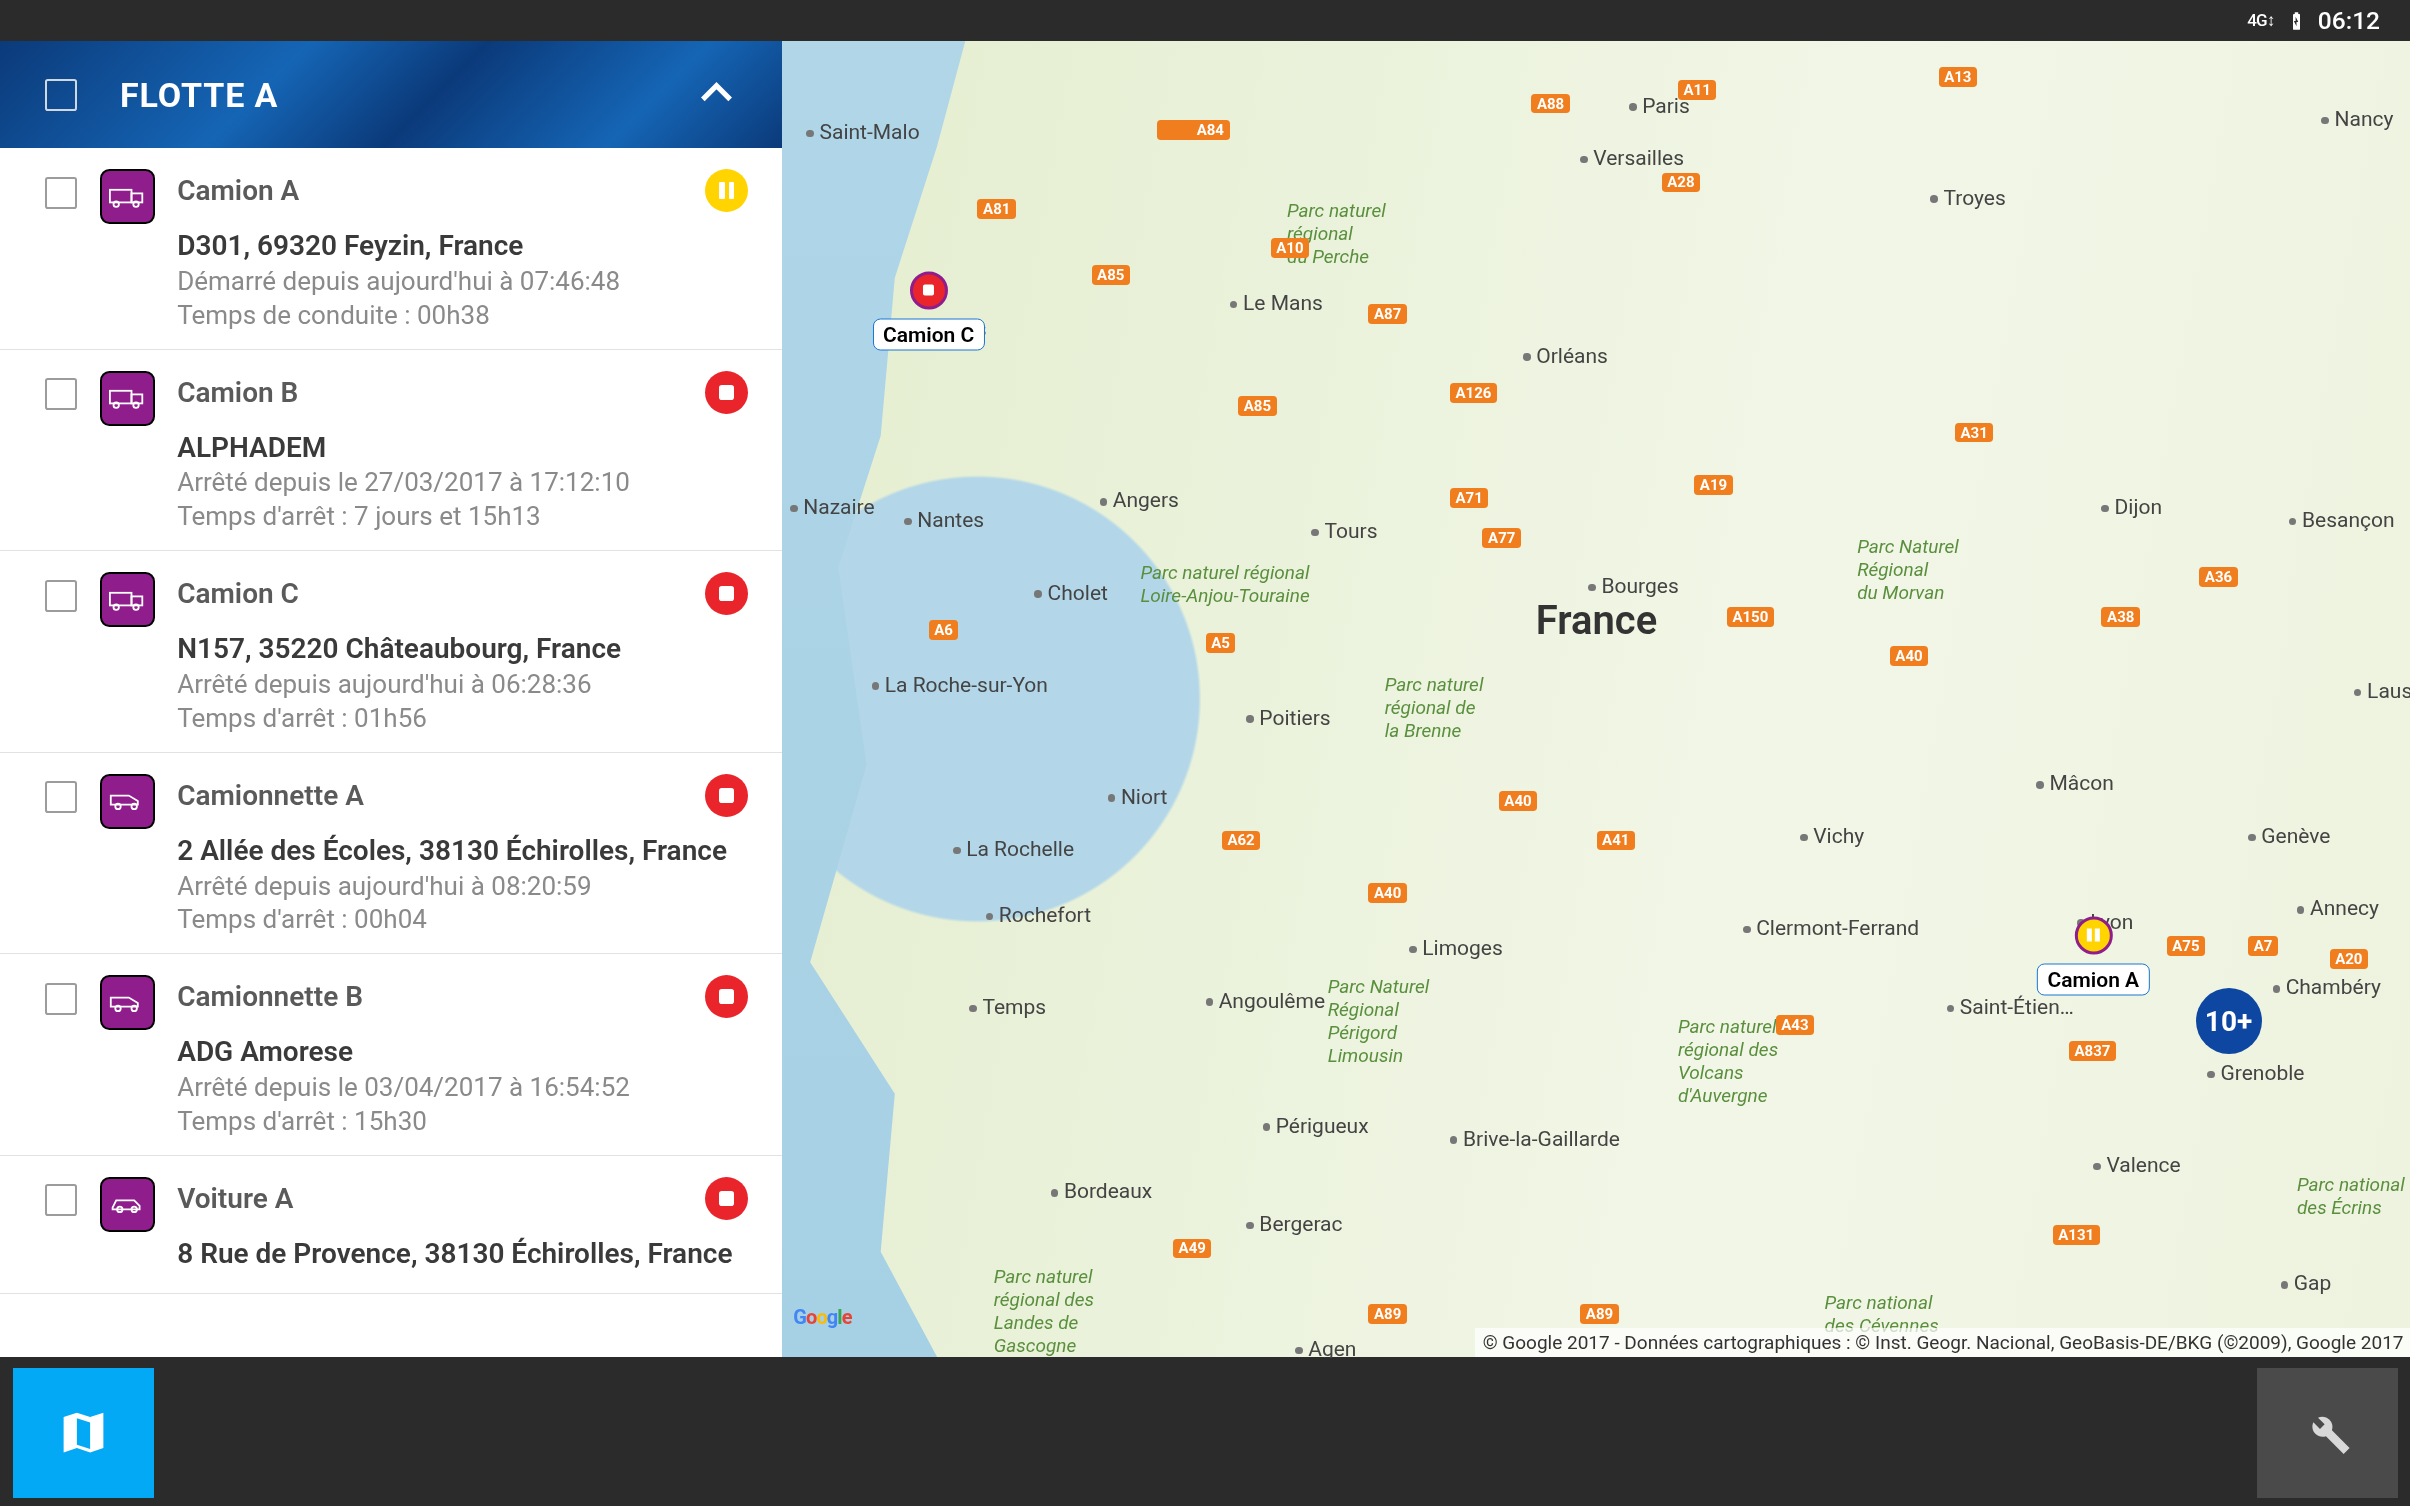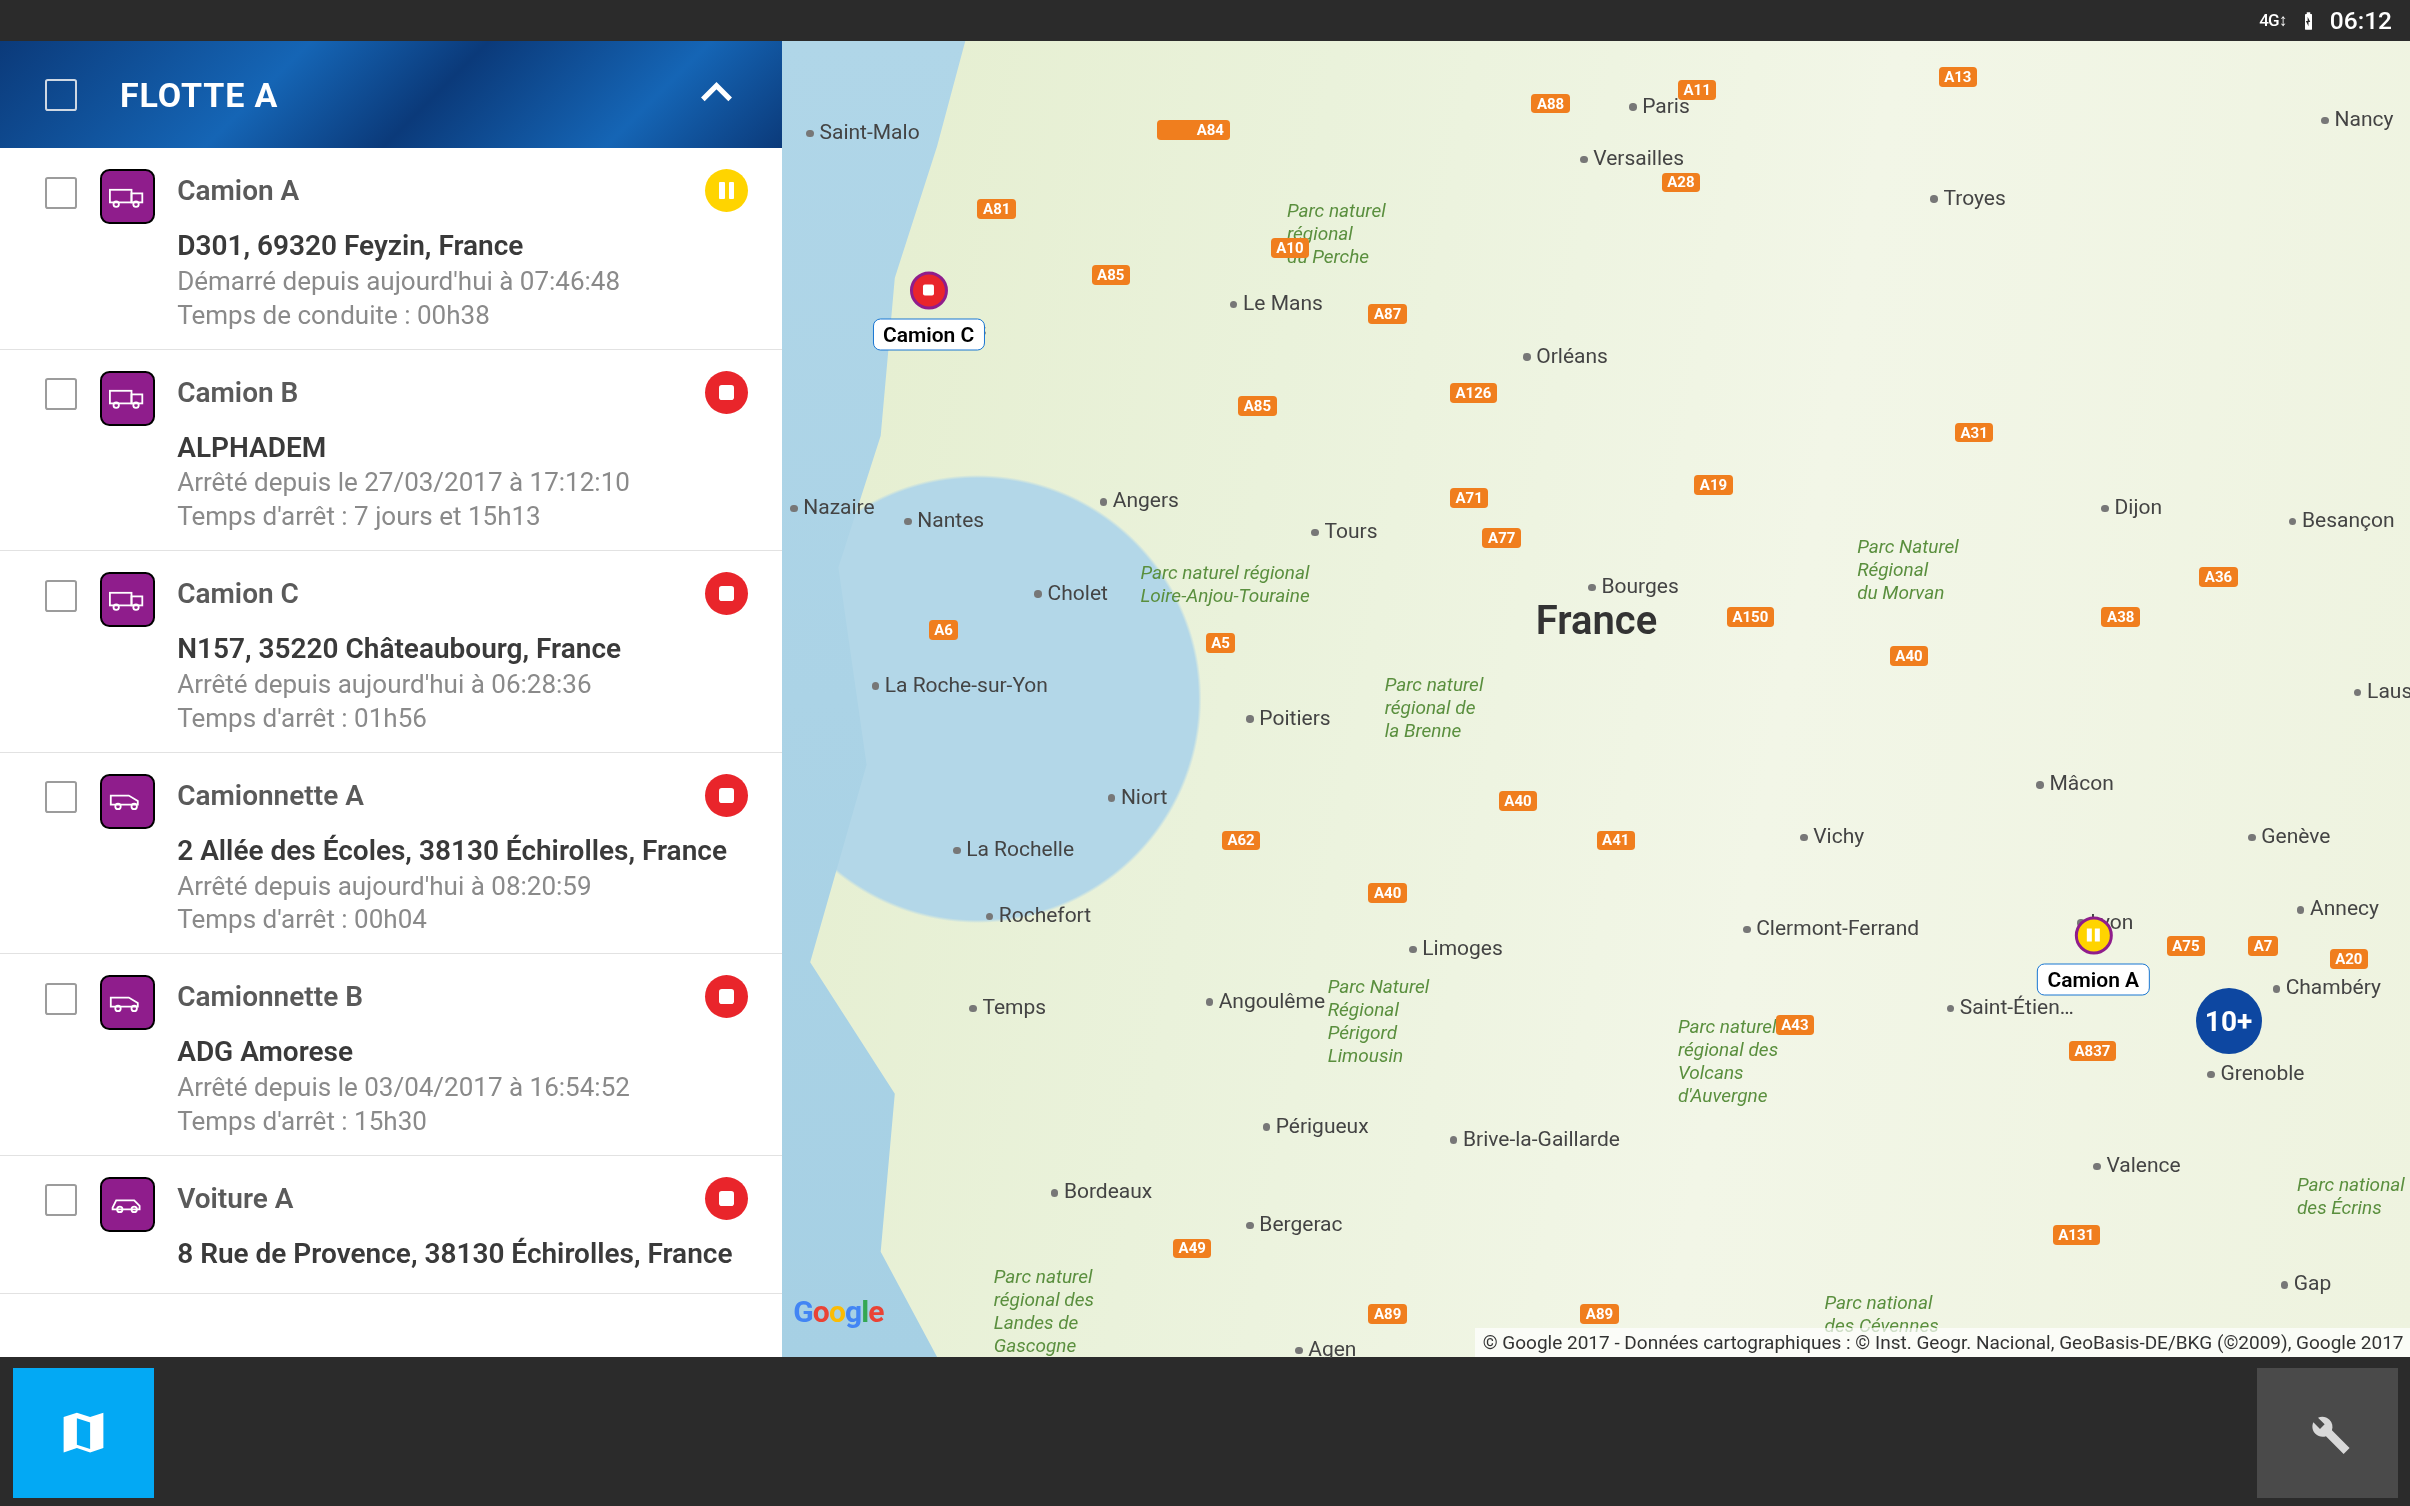--- a/index.html
+++ b/index.html
@@ -1,20 +1,20 @@
 <!DOCTYPE html>
 <html style="font-size:15px"><head>
 <meta charset="utf-8">
 <style>
 * { margin: 0; padding: 0; box-sizing: border-box; }
 html, body { width: 2411px; height: 1507px; font-family: Roboto, Arial, sans-serif; background: #2b2b2b; overflow: hidden; }
 .screen { width: 2411px; height: 1507px; position: relative; background: #2b2b2b; }
 
 
-.status-bar { position: absolute; top: 0; right: 0; height: 41px; display: flex; align-items: center; gap: 11.3px; padding-right: 19px; color: #fff; font-size: 24.5px; font-weight: 500; }
+.status-bar { position: absolute; top: 0; right: 0; height: 41px; display: flex; align-items: center; gap: 11.3px; padding-right: 31px; color: #fff; font-size: 24.5px; font-weight: 500; }
 .status-bar .sig { font-size: 17px; letter-spacing: -0.9px; }
 .status-bar svg { width: 21px; height: 28px; }
 
 
 .main { position: absolute; top: 41px; left: 0; right: 0; height: 1316px; display: flex; }
 
 
 .sidebar { width: 782px; background: #fff; display: flex; flex-direction: column; }
 .fleet-header { height: 107px; background: linear-gradient(135deg, #0b3a7a 0%, #1565b5 35%, #0b3a7a 55%, #1565b5 80%, #0b3a7a 100%);
   display: flex; align-items: center; padding: 0 45px; color: #fff; }
@@ -55,21 +55,21 @@
 .marker { position: absolute; transform: translate(-50%,-50%); display: flex; flex-direction: column; align-items: center; }
 .marker .pin { width: 38px; height: 38px; border-radius: 50%; border: 3.8px solid #8f1d8c; display: flex; align-items: center; justify-content: center; }
 .marker.ps .pin { background: #ffd400; }
 .marker.st .pin { background: #e9252b; }
 .marker .pin .sq { width: 11.3px; height: 11.3px; background: #fff; border-radius: 1.9px; }
 .marker .pin .bars { display: flex; gap: 2.8px; }
 .marker .pin .bars span { width: 4.7px; height: 13px; background: #fff; }
 .marker .tag { margin-top: 9.4px; background: #fff; border: 1.9px solid #1976d2; color: #000; padding: 2.8px 9.4px; border-radius: 7.5px; font-size: 21px; font-weight: 600; white-space: nowrap; }
 .cluster { position: absolute; width: 66px; height: 66px; border-radius: 50%; background: #0d47a1; color: #fff; font-size: 28px; font-weight: 700; display: flex; align-items: center; justify-content: center; transform: translate(-50%,-50%); }
 
-.google-logo { position: absolute; left: 11.3px; bottom: 28px; font-size: 30px; font-weight: 700; letter-spacing: -0.9px; }
+.google-logo { position: absolute; left: 11.3px; bottom: 28px; font-size: 20px; font-weight: 700; letter-spacing: -0.9px; }
 .google-logo span:nth-child(1){color:#4285f4}.google-logo span:nth-child(2){color:#ea4335}.google-logo span:nth-child(3){color:#fbbc05}.google-logo span:nth-child(4){color:#4285f4}.google-logo span:nth-child(5){color:#34a853}.google-logo span:nth-child(6){color:#ea4335}
 .map-attrib { position: absolute; right: 0; bottom: 0; background: rgba(255,255,255,0.7); color: #333; font-size: 19px; padding: 2.8px 7.5px; }
 
 
 .bottom-bar { position: absolute; bottom: 0; left: 0; right: 0; height: 149px; background: #2b2b2b; }
 .btn-map { position: absolute; left: 13px; bottom: 9.4px; width: 141px; height: 130px; background: #03a9f4; display: flex; align-items: center; justify-content: center; }
 .btn-map svg { width: 53px; height: 53px; fill: #fff; }
 .btn-wrench { position: absolute; right: 13px; bottom: 9.4px; width: 141px; height: 130px; background: #4a4a4a; display: flex; align-items: center; justify-content: center; }
 .btn-wrench svg { width: 53px; height: 53px; fill: #d8d8d8; }
 </style>

